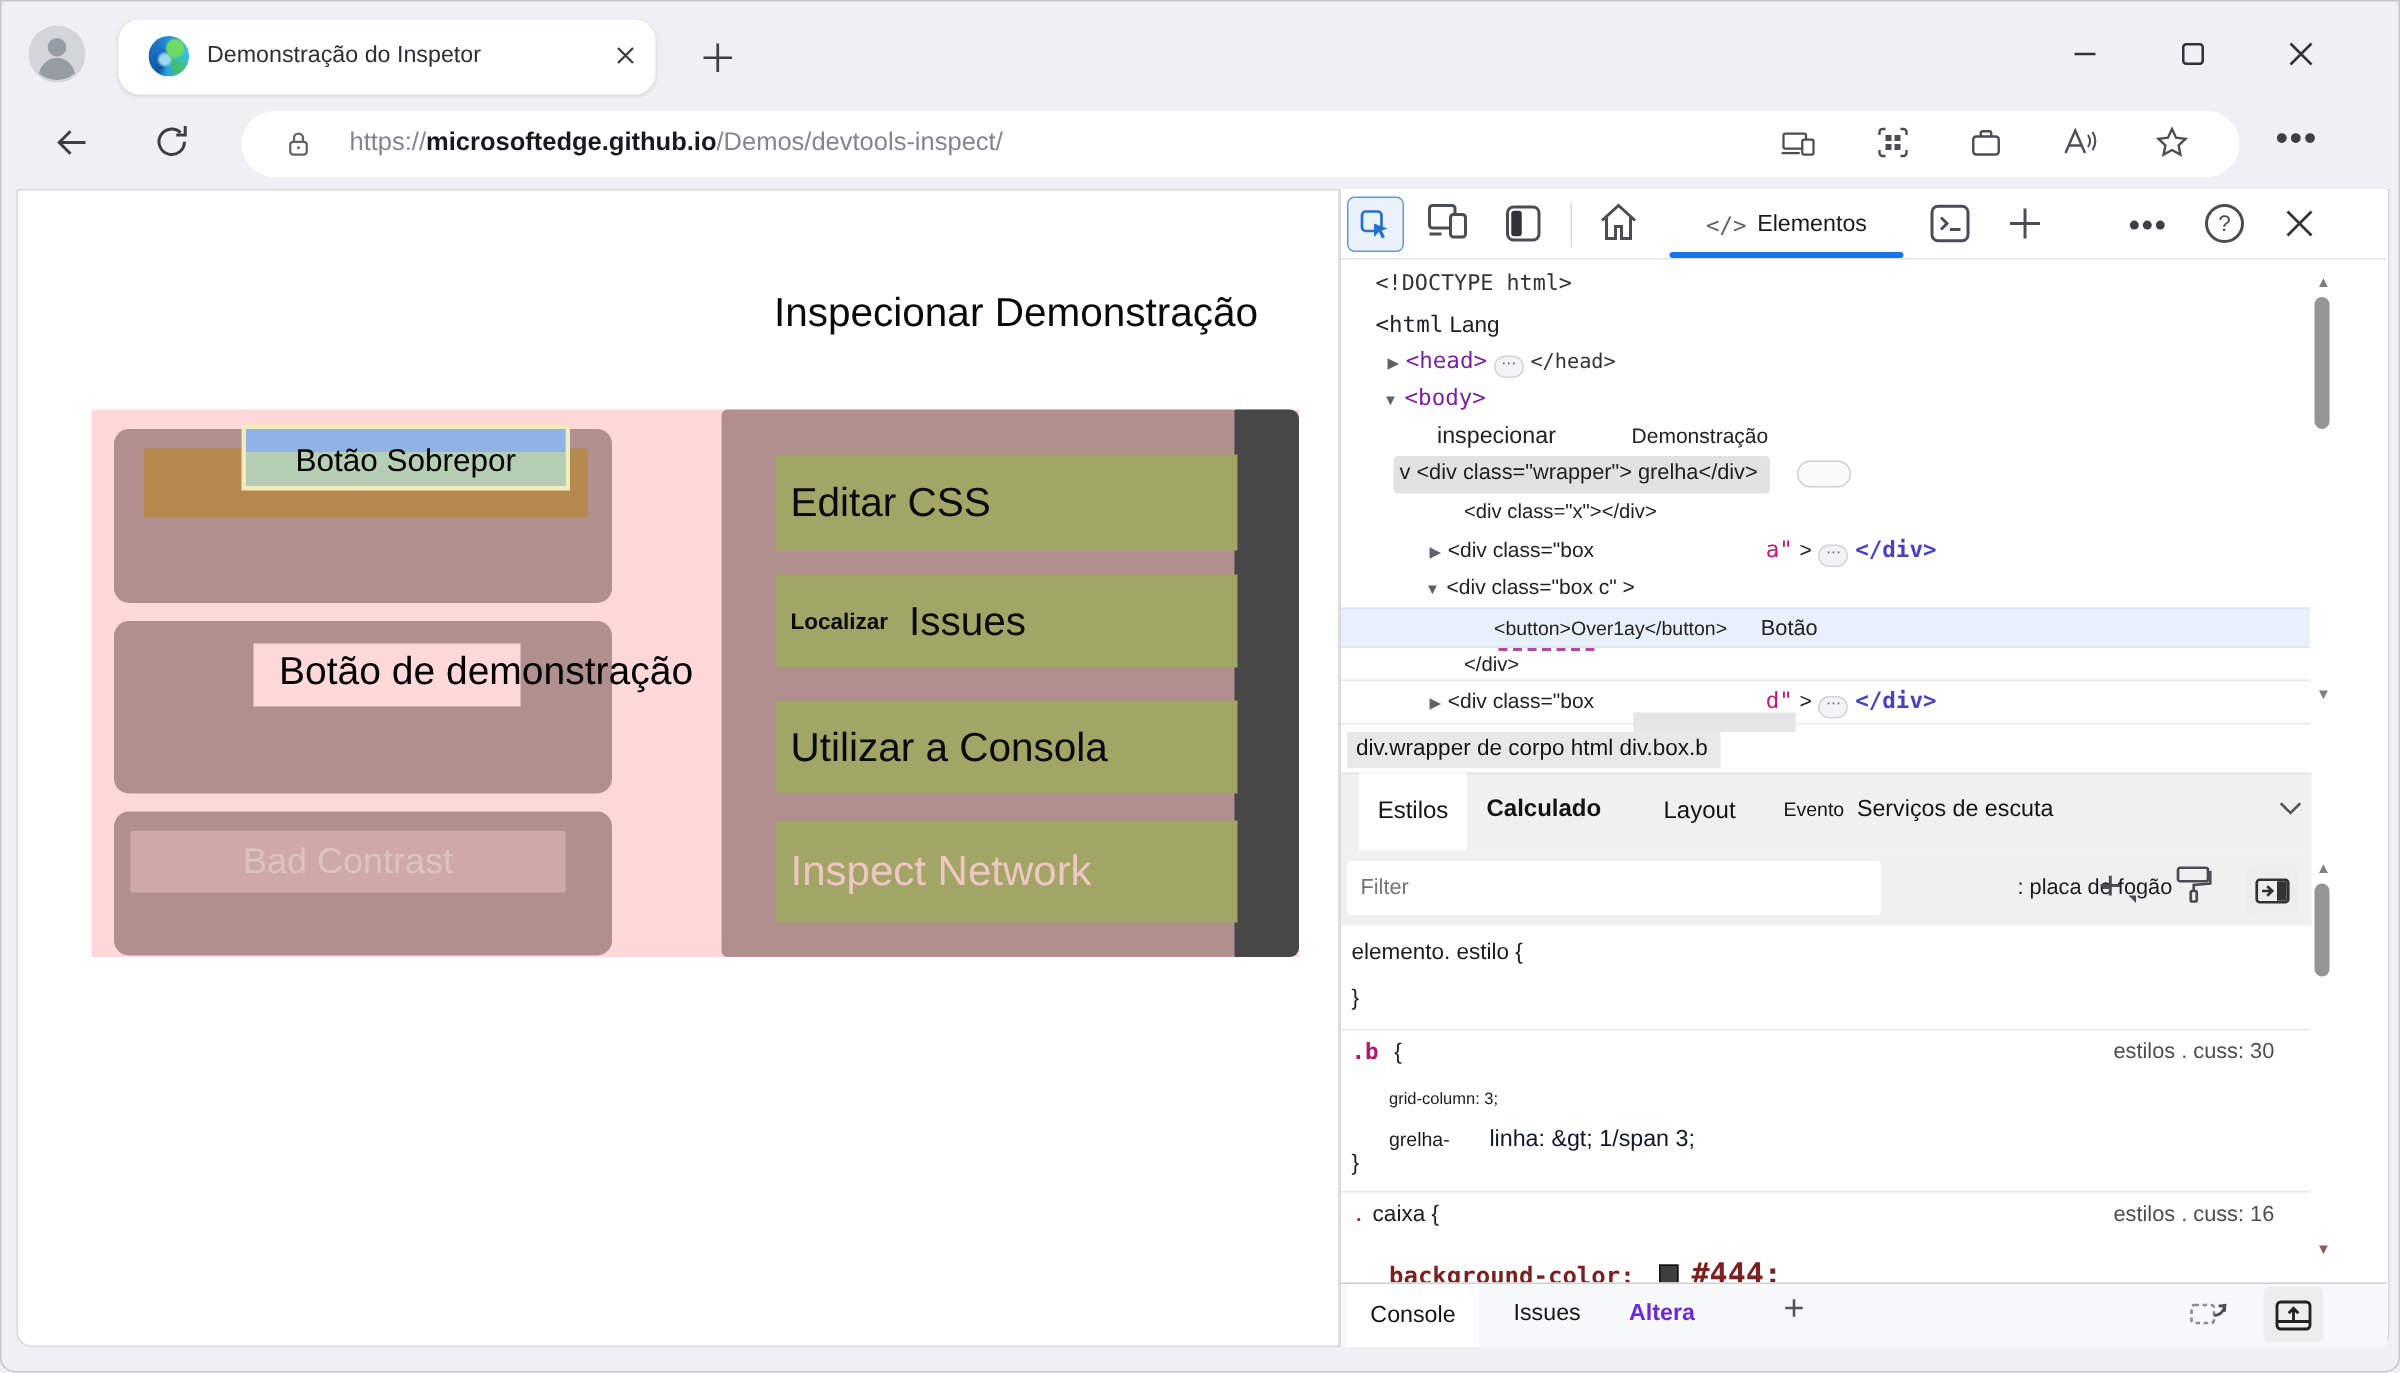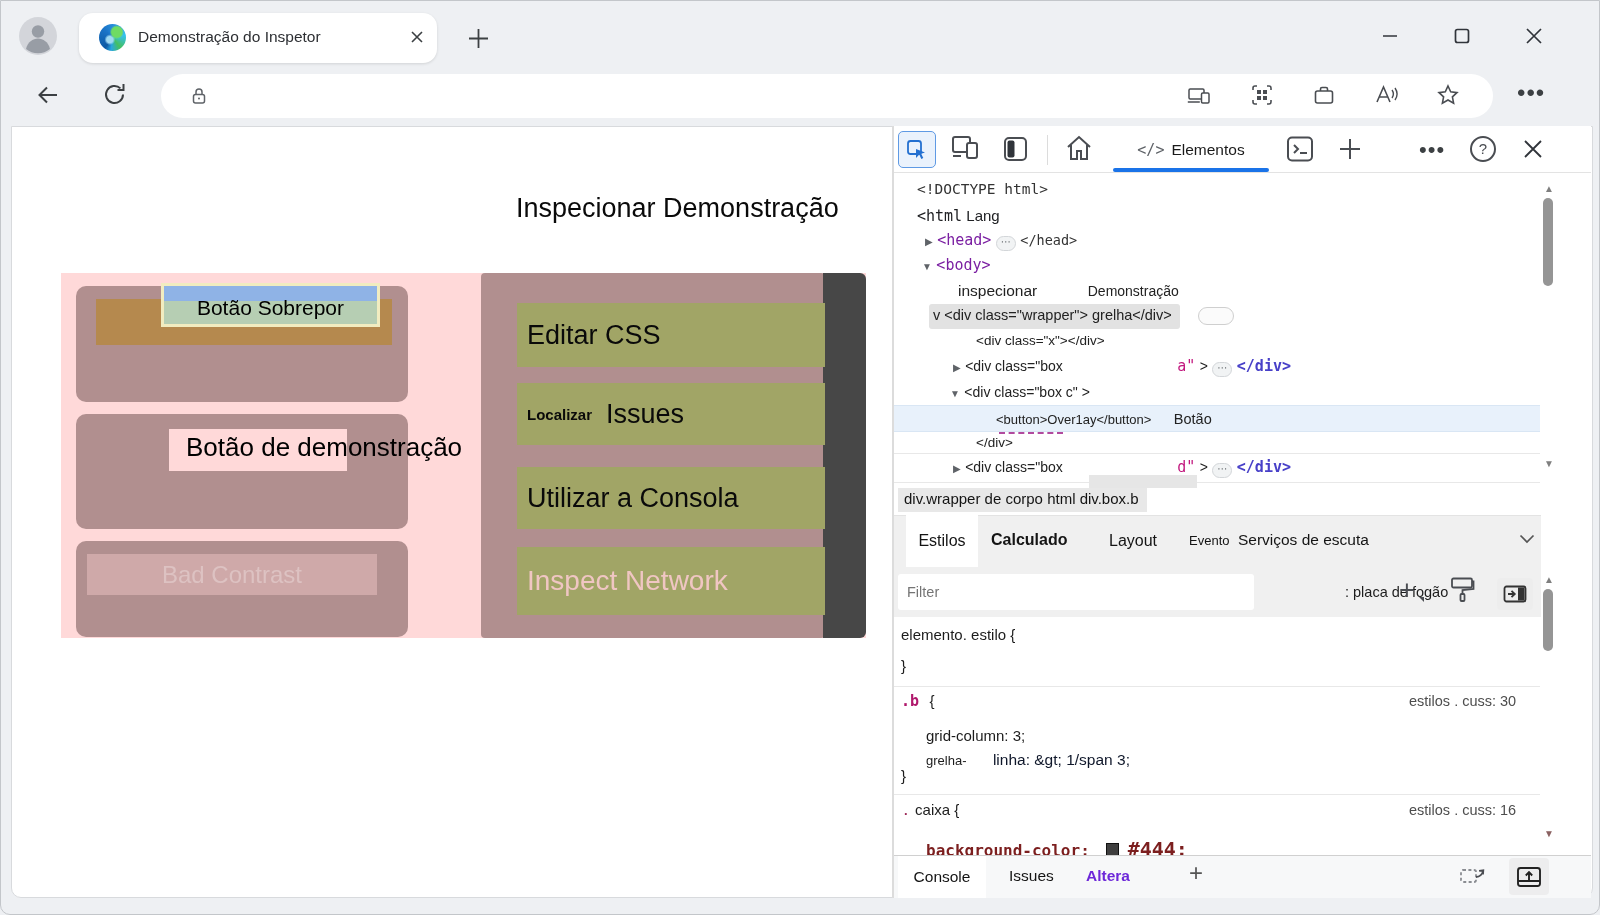--- a/index.html
+++ b/index.html
@@ -125,20 +125,23 @@
 </span>
 
 <div class="urlbar">
   <span class="abs ico" style="left:30px;top:13px;">
     <svg width="16" height="18" viewBox="0 0 16 18">
         <rect x="2.5" y="7.5" width="11" height="8.5" rx="2" fill="none" stroke="#5f6368" stroke-width="1.5"></rect>
         <path d="M5 7.5V5a3 3 0 0 1 6 0v2.5" fill="none" stroke="#5f6368" stroke-width="1.5"></path>
         <circle cx="8" cy="11.5" r="1" fill="#5f6368"></circle>
       </svg>
   </span>
+  <span class="abs nowrap" style="left:72px;top:11px;font-size:17px;">
+    <span style="color:#80868b;">https://</span><span style="color:#17191c;font-weight:bold;">microsoftedge.github.io</span><span style="color:#80868b;">/Demos/devtools-inspect/</span>
+  </span>
   <span class="abs ico" style="left:1026px;top:12px;">
     <svg width="24" height="20" viewBox="0 0 24 20">
         <rect x="2" y="3" width="15" height="10" rx="1.2" fill="none" stroke="#4a4d52" stroke-width="1.5"></rect>
         <path d="M0.8 16h12" stroke="#4a4d52" stroke-width="1.5"></path>
         <rect x="14.5" y="7" width="7.5" height="10" rx="1.2" fill="#fff" stroke="#4a4d52" stroke-width="1.5"></rect>
       </svg>
   </span>
   <span class="abs ico" style="left:1090px;top:10px;">
     <svg width="22" height="22" viewBox="0 0 22 22" fill="none" stroke="#4a4d52" stroke-width="1.6">
         <path d="M2 6V4a2 2 0 0 1 2-2h2M16 2h2a2 2 0 0 1 2 2v2M20 16v2a2 2 0 0 1-2 2h-2M6 20H4a2 2 0 0 1-2-2v-2"></path>
@@ -382,21 +385,21 @@
   <span>elemento. estilo {</span>
 </div>
 <div class="abs" style="left:900px;top:656px;font-size:15px;color:#1c1c1c;">}</div>
 <div class="abs hairline" style="left:893px;top:685px;width:646px;"></div>
 
 <div class="abs nowrap" style="left:900px;top:691px;">
   <span class="mono" style="font-size:15px;color:#b0186c;font-weight:bold;">.b</span>
   <span style="font-size:15px;color:#1c1c1c;margin-left:6px;">{</span>
 </div>
 <span class="abs nowrap rule-link" style="left:1408px;top:692px;">estilos . cuss: 30</span>
-<div class="abs nowrap" style="left:925px;top:726px;font-size:15px;color:#1c1c1c;">grid-column: 3;</div>
+<div class="abs nowrap" style="left:925px;top:726px;font-size:11px;color:#1c1c1c;">grid-column: 3;</div>
 <div class="abs nowrap" style="left:925px;top:750px;">
   <span style="font-size:13px;color:#1c1c1c;">grelha-</span>
   <span style="font-size:15.5px;color:#0f172a;margin-left:22px;">linha: &amp;gt; 1/span 3;</span>
 </div>
 <div class="abs" style="left:900px;top:766px;font-size:15px;color:#1c1c1c;">}</div>
 <div class="abs hairline" style="left:893px;top:793px;width:646px;"></div>
 
 <div class="abs nowrap" style="left:903px;top:800px;">
   <span style="font-size:13px;color:#9c2656;font-weight:bold;">.</span>
   <span style="font-size:15px;color:#1c1c1c;margin-left:3px;">caixa {</span>

